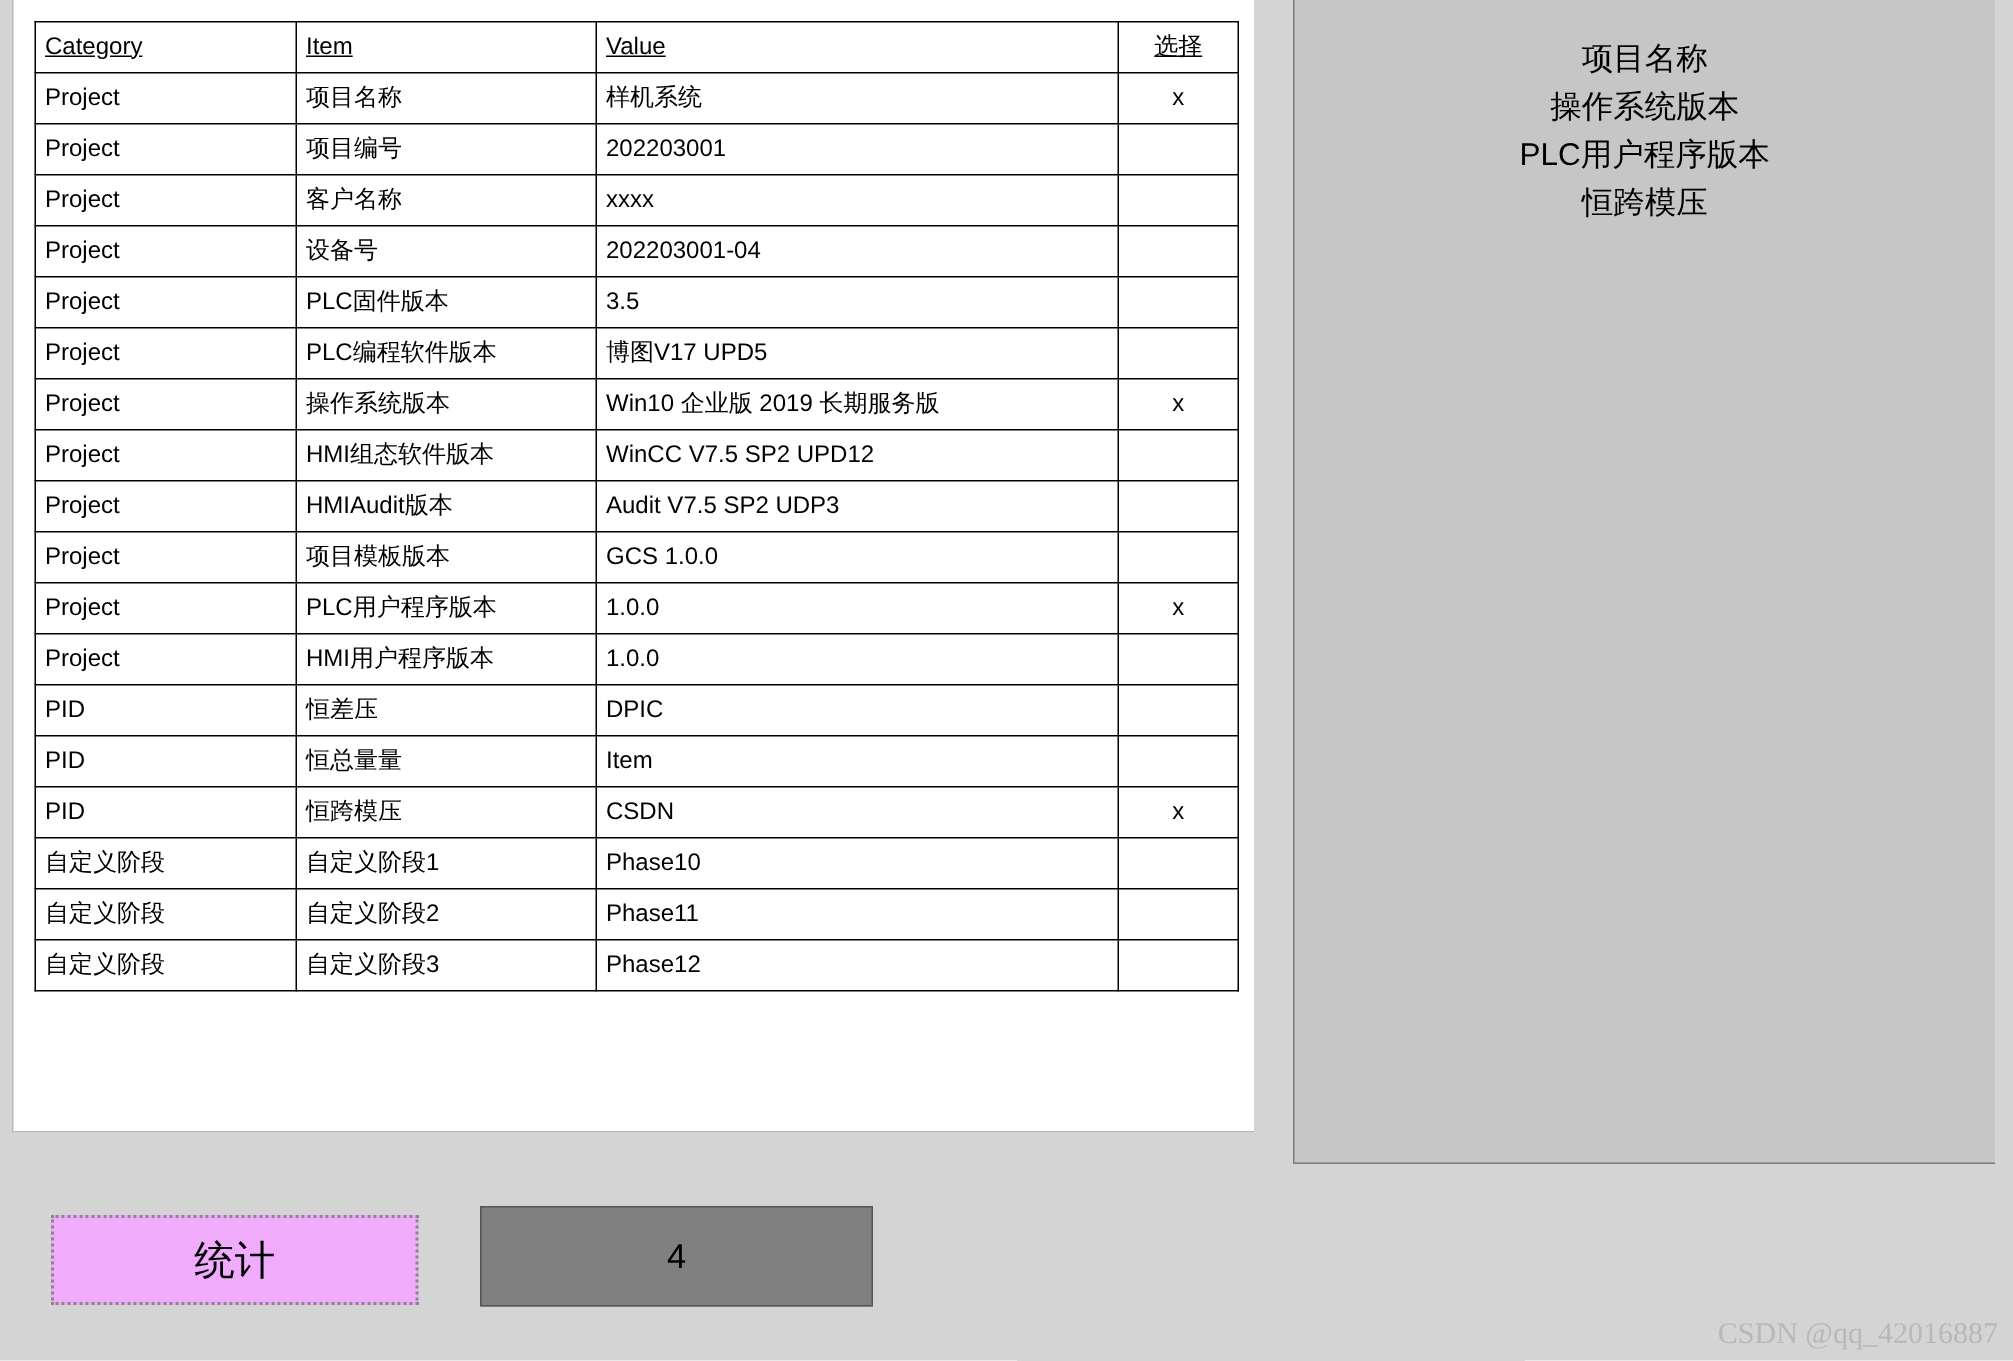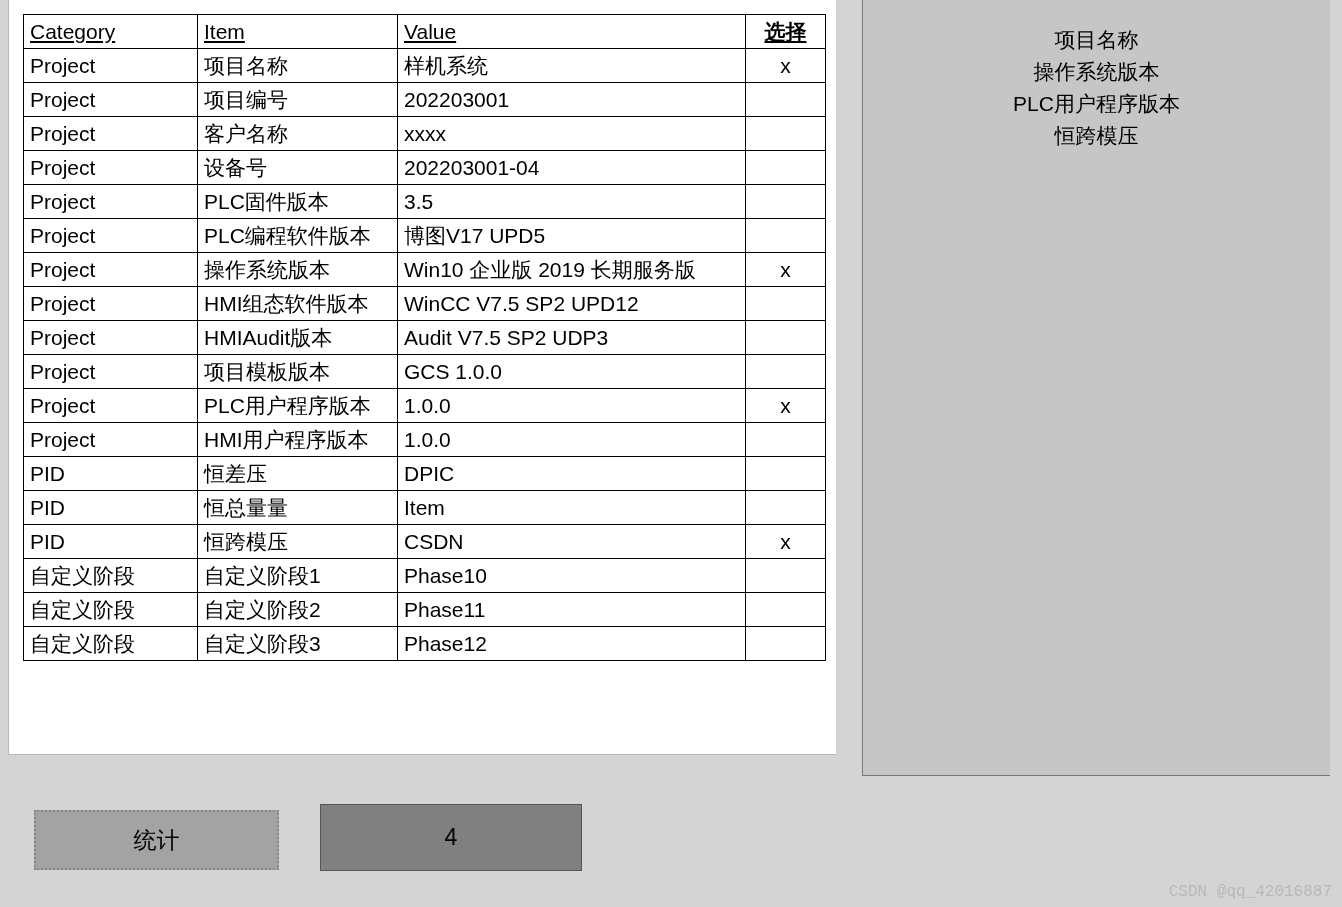--- a/index.html
+++ b/index.html
@@ -21,21 +21,21 @@
       top: 0;
       width: 828px;
       height: 755px;
       background: #ffffff;
       border-left: 1px solid #b8b8b8;
       border-bottom: 1px solid #b8b8b8;
       padding: 14px 0 0 14px;
     }
     .data-table {
       border-collapse: collapse;
-      font-size: 21px;
+      font-size: 16px;
       color: #000;
     }
     .data-table th {
       text-align: left;
       font-weight: normal;
       text-decoration: underline;
       border: 1px solid #000;
       padding: 2px 6px;
       height: 34px;
       vertical-align: middle;
@@ -43,21 +43,21 @@
     .data-table td {
       border: 1px solid #000;
       padding: 2px 6px;
       height: 34px;
       vertical-align: middle;
     }
     .col-category { width: 174px; }
     .col-item { width: 200px; }
     .col-value { width: 348px; margin-left: 48px; }
     .col-select { width: 80px; text-align: center; }
-    .data-table th.col-select { text-align: center; font-weight: bold; }
+    .data-table th.col-select { text-align: center; }
     .right-panel {
       position: absolute;
       left: 862px;
       top: 0;
       width: 468px;
       height: 776px;
       background: #c6c6c6;
       border-left: 1px solid #7a7a7a;
       border-bottom: 1px solid #7a7a7a;
       padding-top: 24px;
@@ -67,23 +67,23 @@
       font-size: 21px;
       color: #000;
       line-height: 32px;
     }
     .stat-button {
       position: absolute;
       left: 34px;
       top: 810px;
       width: 245px;
       height: 60px;
-      background: #a3a3a3;
+      background: #f0abfc;
       border: 2px dotted #888;
-      font-size: 23px;
+      font-size: 27px;
       color: #000;
       cursor: pointer;
       display: flex;
       align-items: center;
       justify-content: center;
     }
     .count-box {
       position: absolute;
       left: 320px;
       top: 804px;
@@ -94,23 +94,23 @@
       font-size: 23px;
       color: #000;
       display: flex;
       align-items: center;
       justify-content: center;
     }
     .watermark {
       position: absolute;
       right: 10px;
       bottom: 6px;
-      font-size: 16px;
+      font-size: 20px;
       color: #b8b8b8;
-      font-family: Liberation Mono, monospace;
+      font-family: Liberation Serif, serif;
     }
   </style>
 </head>
 <body>
 
 <div class="left-panel">
   <table class="data-table">
     <thead>
       <tr>
         <th class="col-category">Category</th>

